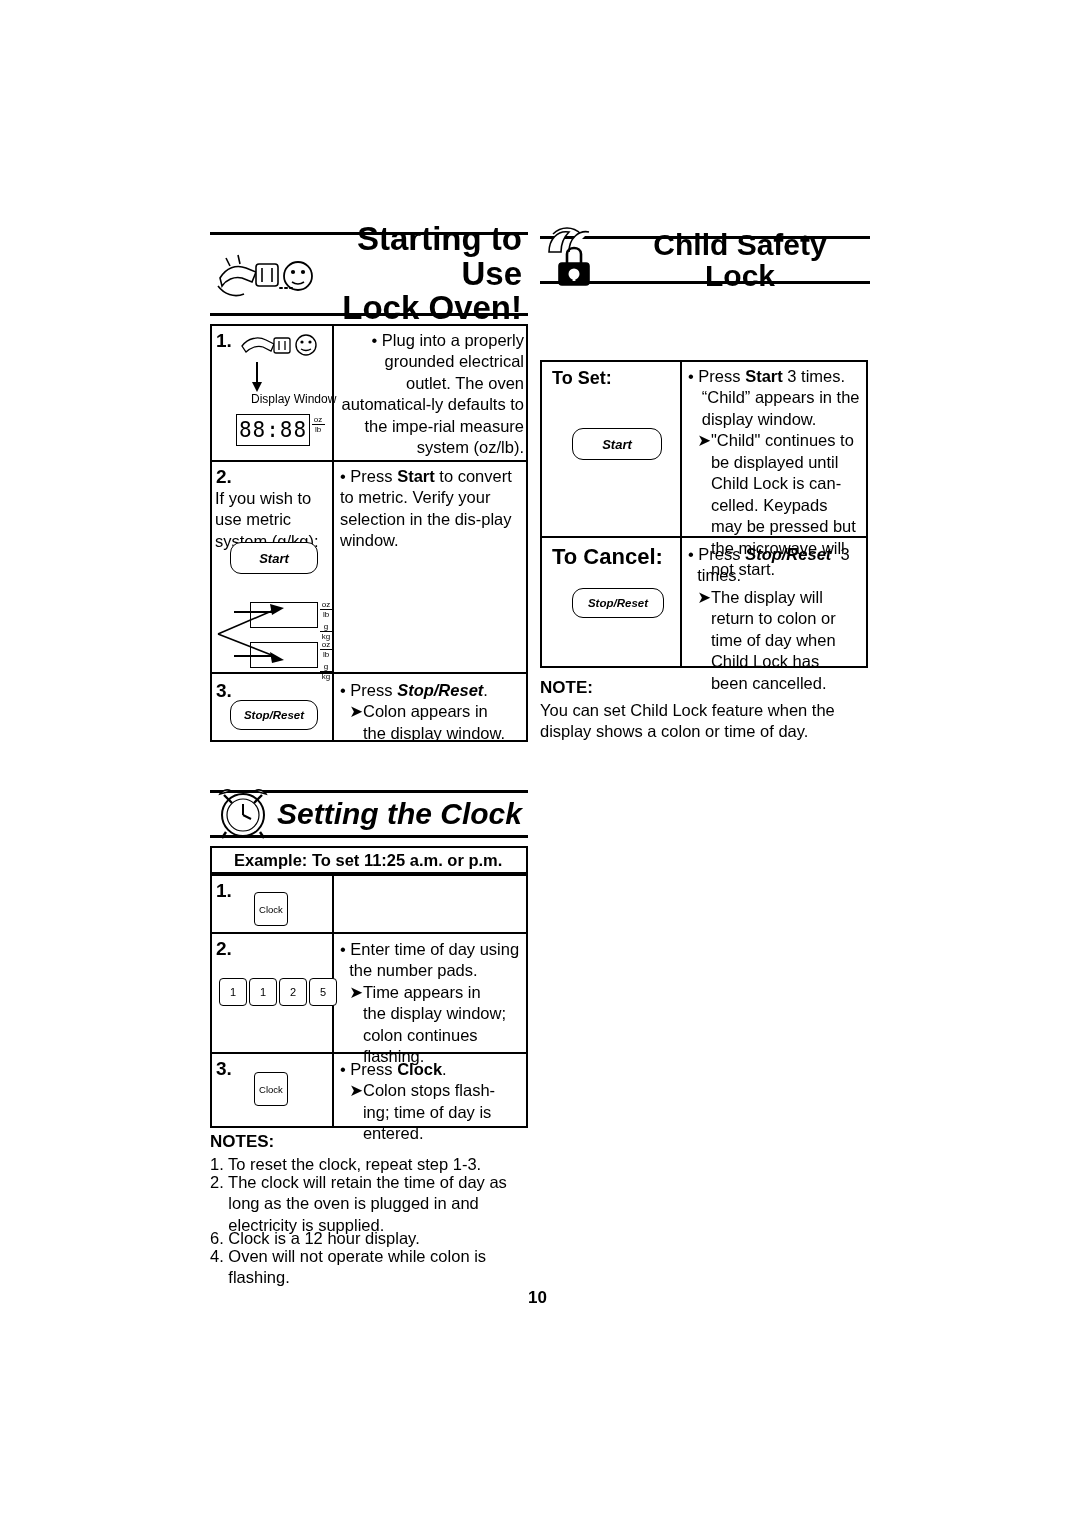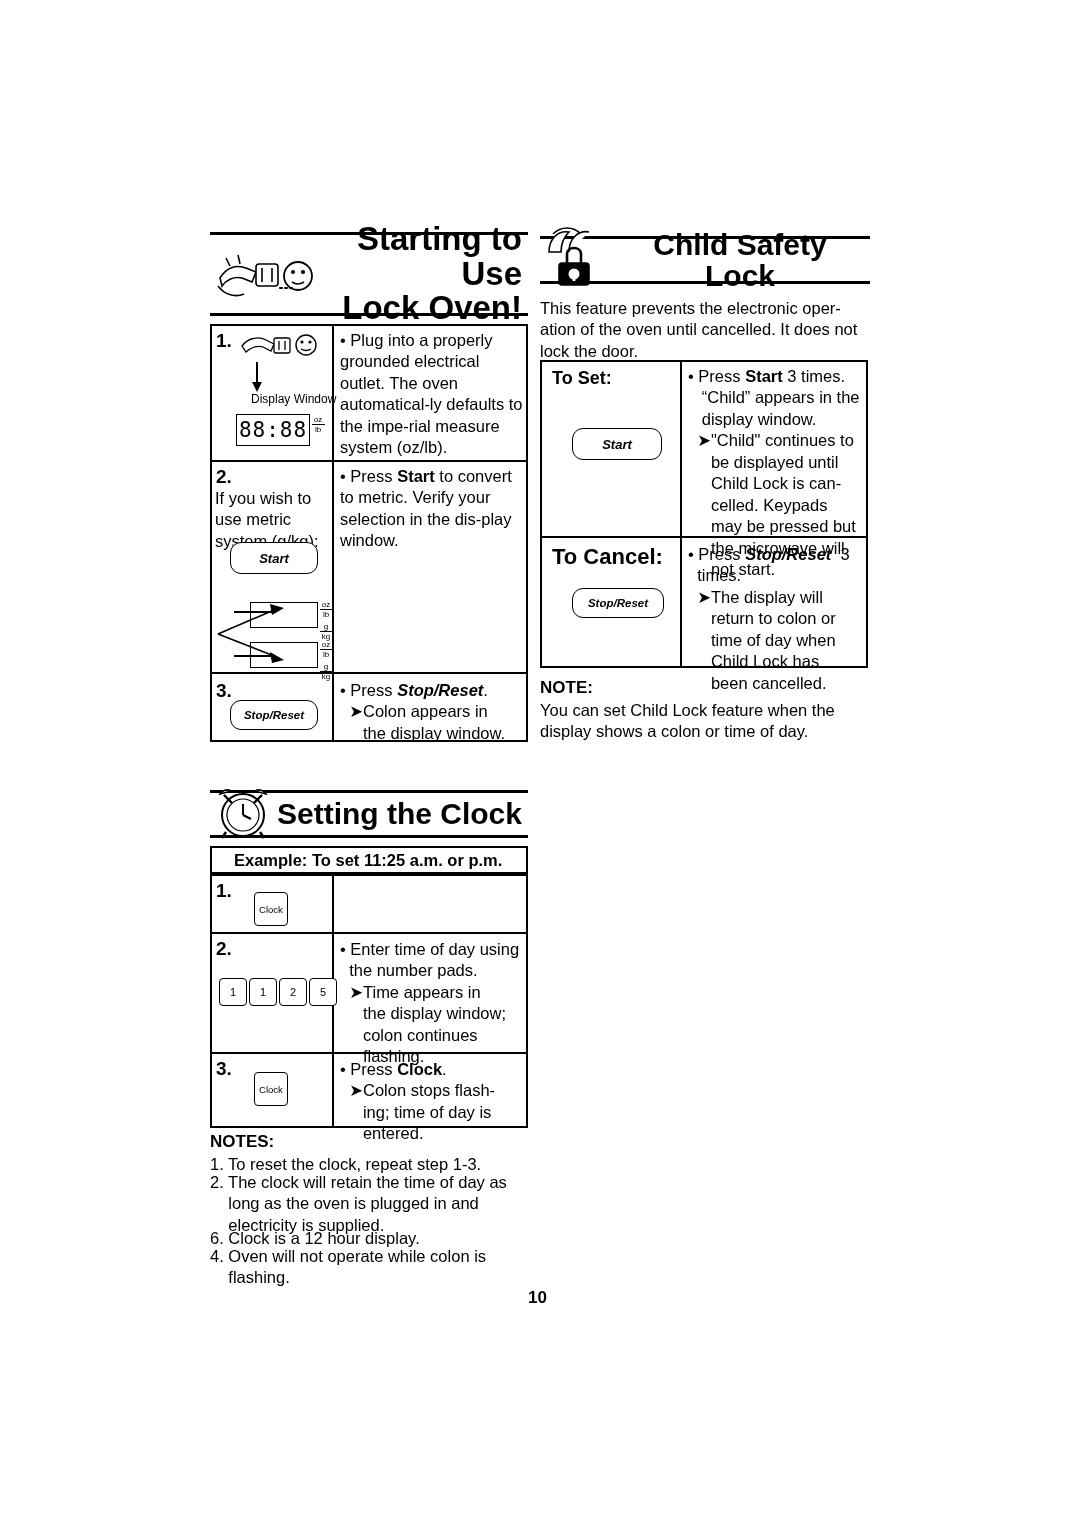--- a/index.html
+++ b/index.html
@@ -179,21 +179,21 @@
     <line x1="7" y1="0" x2="7" y2="22" stroke="#000" stroke-width="2"></line>
     <polygon points="7,30 2,20 12,20" fill="#000"></polygon>
   </svg>
   <div class="label" style="left:215px; top:392px;">Display Window</div>
   <div class="lcd" style="left:236px; top:414px; width:72px; height:30px; font-size:21px;">88:88</div>
   <div class="unitstack" style="left:310px; top:415px; width:16px;">
     <span class="u">oz</span>
     <span class="bar"></span>
     <span class="u">lb</span>
   </div>
-  <div class="txt" style="left:340px; top:330px; width:184px;">
+  <div class="txt" style="left:340px; top:330px; width:184px;text-align:right;">
     • Plug into a properly grounded electrical outlet. The oven automatical-ly defaults to the impe-rial measure system (oz/lb).
   </div>
 
   <div class="step-num" style="left:216px; top:466px;">2.</div>
   <div class="txt" style="left:215px; top:488px; width:120px;">
     If you wish to use metric system (g/kg):
   </div>
   <div class="keybtn" style="left:230px; top:542px; width:86px; height:30px;">Start</div>
 
   <div class="smallbox" style="left:250px; top:602px; width:66px; height:24px;"></div>
@@ -244,23 +244,20 @@
   <svg style="position:absolute; left:543px; top:222px; width:74px; height:68px;" viewBox="0 0 74 68">
     <path d="M6 30 C6 18, 14 8, 26 10 C20 16, 18 22, 18 30 Z" fill="#fff" stroke="#000" stroke-width="1.6"></path>
     <path d="M10 12 C18 4, 30 4, 38 12" fill="none" stroke="#000" stroke-width="1.6"></path>
     <path d="M26 30 C26 16, 36 8, 46 10" fill="#fff" stroke="#000" stroke-width="1.6"></path>
     <path d="M24 42 L24 32 C24 24, 38 24, 38 32 L38 42" fill="none" stroke="#000" stroke-width="2.6"></path>
     <rect x="16" y="41" width="30" height="22" rx="3" fill="#000" stroke="#000" stroke-width="1.6"></rect>
     <circle cx="31" cy="52" r="5.5" fill="#fff"></circle>
     <rect x="29.6" y="52" width="2.8" height="7" fill="#fff"></rect>
   </svg>
 
-  <div class="txt" style="left:540px; top:298px; width:330px;">
-    This feature prevents the electronic oper-ation of the oven until cancelled. It does not lock the door.
-  </div>
 
   <div class="box" style="left:540px; top:360px; width:328px; height:308px;"></div>
   <div class="hline" style="left:540px; top:536px; width:328px;"></div>
   <div class="vline" style="left:680px; top:360px; height:308px;"></div>
 
   <div class="bold-line" style="left:552px; top:368px; font-size:18px;">To Set:</div>
   <div class="keybtn" style="left:572px; top:428px; width:88px; height:30px;">Start</div>
   <div class="txt" style="left:688px; top:366px; width:176px;">
     • Press <b>Start</b> 3 times.<br>&nbsp;&nbsp;&nbsp;“Child” appears in the<br>&nbsp;&nbsp;&nbsp;display window.<br>&nbsp;&nbsp;➤"Child" continues to<br>&nbsp;&nbsp;&nbsp;&nbsp;&nbsp;be displayed until<br>&nbsp;&nbsp;&nbsp;&nbsp;&nbsp;Child Lock is can-<br>&nbsp;&nbsp;&nbsp;&nbsp;&nbsp;celled. Keypads<br>&nbsp;&nbsp;&nbsp;&nbsp;&nbsp;may be pressed but<br>&nbsp;&nbsp;&nbsp;&nbsp;&nbsp;the microwave will<br>&nbsp;&nbsp;&nbsp;&nbsp;&nbsp;not start.
   </div>
@@ -269,21 +266,21 @@
   <div class="keybtn" style="left:572px; top:588px; width:90px; height:28px; font-size:11.5px;">Stop/Reset</div>
   <div class="txt" style="left:688px; top:544px; width:180px;">
     • Press <i>Stop/Reset</i>&nbsp; 3<br>&nbsp;&nbsp;times.<br>&nbsp;&nbsp;➤The display will<br>&nbsp;&nbsp;&nbsp;&nbsp;&nbsp;return to colon or<br>&nbsp;&nbsp;&nbsp;&nbsp;&nbsp;time of day when<br>&nbsp;&nbsp;&nbsp;&nbsp;&nbsp;Child Lock has<br>&nbsp;&nbsp;&nbsp;&nbsp;&nbsp;been cancelled.
   </div>
 
   <div class="notes-h" style="left:540px; top:678px;">NOTE:</div>
   <div class="txt" style="left:540px; top:700px; width:330px;">
     You can set Child Lock feature when the display shows a colon or time of day.
   </div>
 
-  <div class="head-band" style="left:210px; top:790px; width:318px; height:48px;">
+  <div class="head-band" style="left:210px; top:790px; width:318px; height:48px;font-style:italic;">
     <div class="head-title" style="font-size:30px;">
       <span>Setting the Clock</span>
     </div>
   </div>
   <svg style="position:absolute; left:212px; top:782px; width:62px; height:62px;" viewBox="0 0 62 62">
     <circle cx="31" cy="33" r="21" fill="#fff" stroke="#000" stroke-width="2"></circle>
     <circle cx="31" cy="33" r="16" fill="#fff" stroke="#000" stroke-width="1.2"></circle>
     <path d="M12 13 L20 21 M50 13 L42 21" stroke="#000" stroke-width="2.4"></path>
     <path d="M8 12 a8 8 0 0 1 11 -3 Z" fill="#fff" stroke="#000" stroke-width="1.6"></path>
     <path d="M54 12 a8 8 0 0 0 -11 -3 Z" fill="#fff" stroke="#000" stroke-width="1.6"></path>

